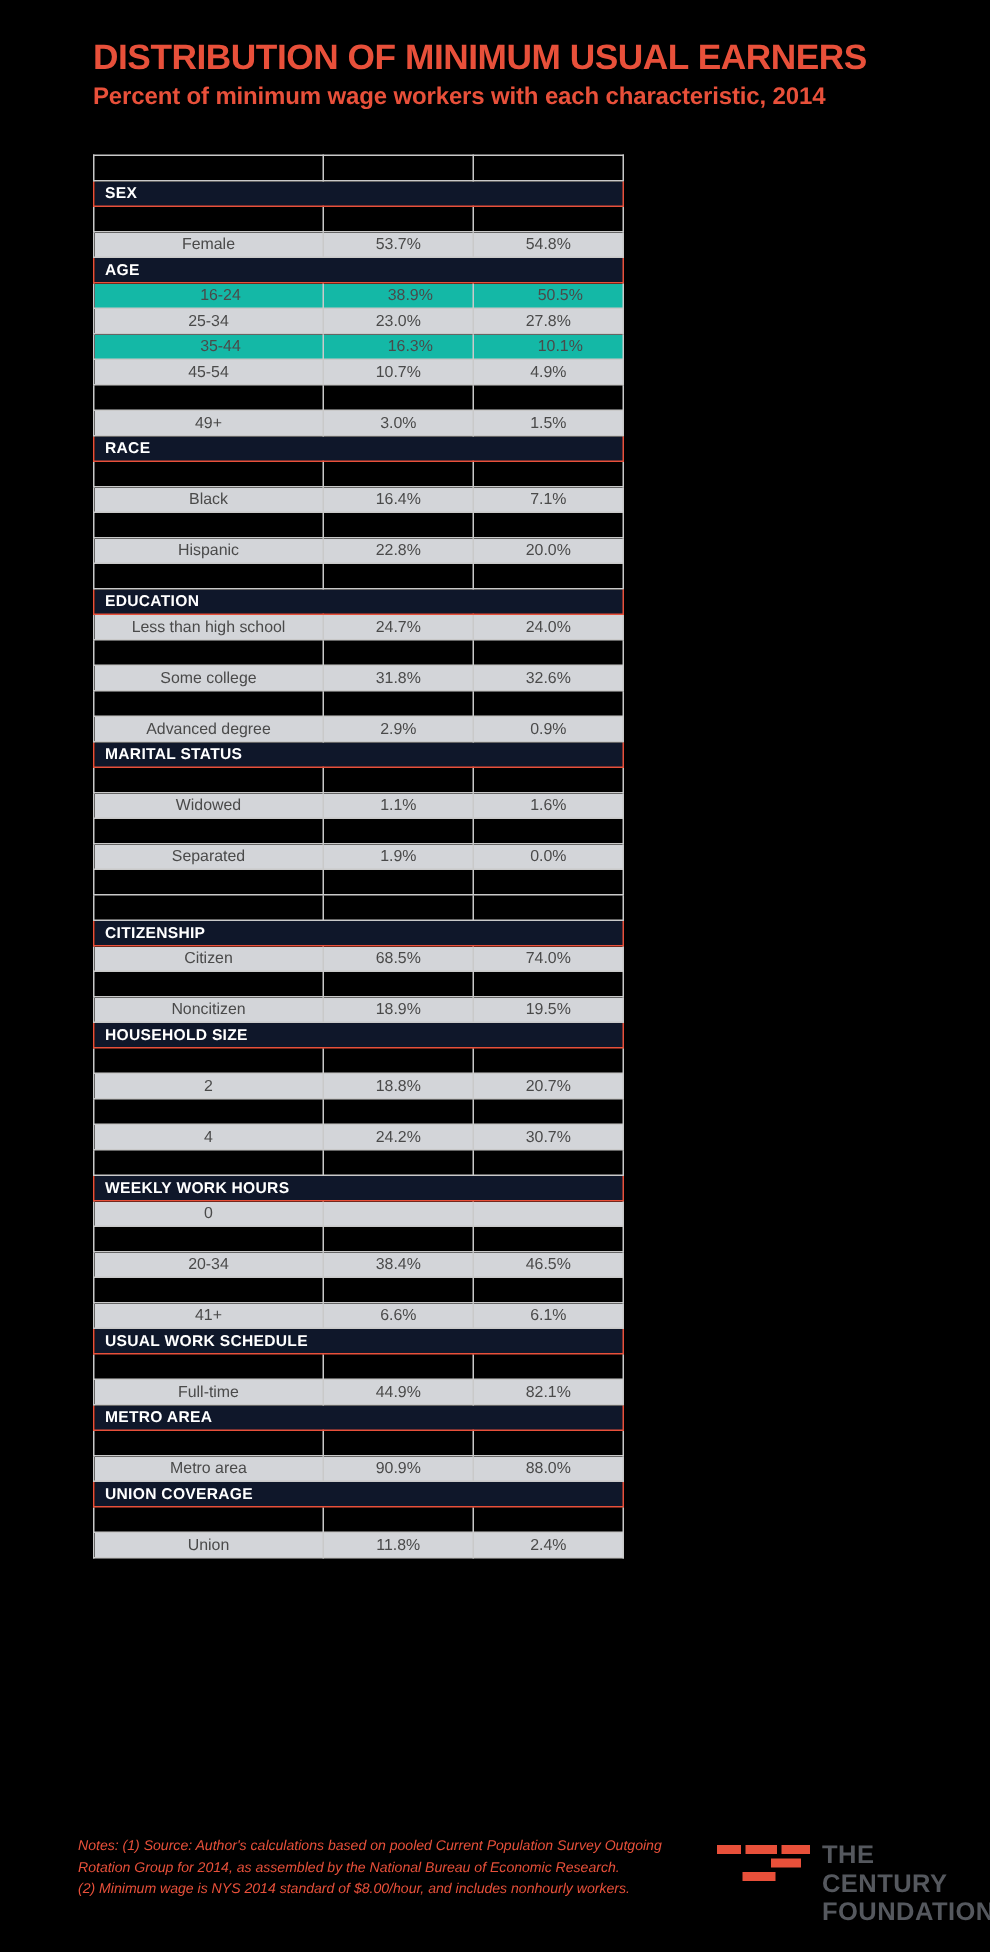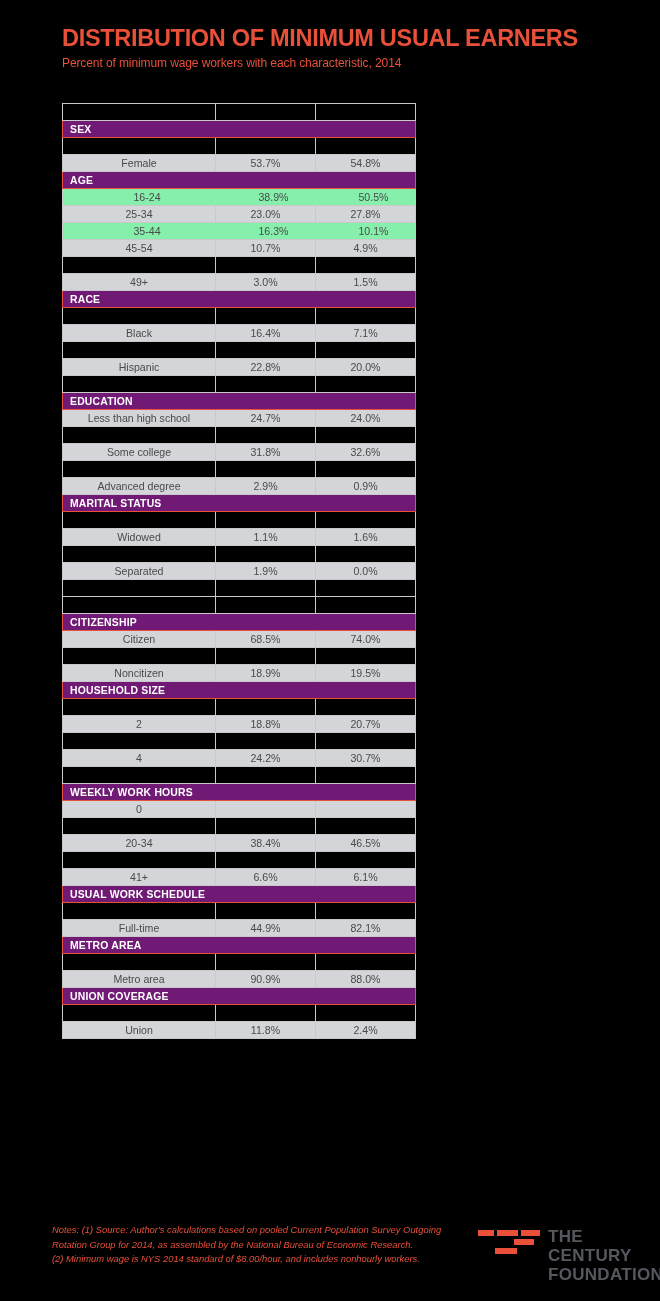--- a/index.html
+++ b/index.html
@@ -23,22 +23,22 @@
     color: #E8503A;
     font-size: 23.5px;
     font-weight: bold;
     letter-spacing: -0.3px;
     line-height: 1.05;
     margin: 0;
     white-space: nowrap;
   }
   .subtitle {
     color: #E8503A;
-    font-size: 12px;
-    font-weight: normal;
+    font-size: 16px;
+    font-weight: bold;
     letter-spacing: -0.1px;
     margin: 5px 0 0 0;
     white-space: nowrap;
   }
 
   
   .table-wrap {
     position: absolute;
     left: 62px;
     top: 103px;
@@ -64,28 +64,28 @@
   col.c-label { width: 153px; }
   col.c-v1    { width: 100px; }
   col.c-v2    { width: 100px; }
 
   
   tr.r-blank td {
     background: #000000;
     border-color: #c9c9c9;
   }
   tr.r-white td {
-    background: #86efac;
+    background: #14b8a6;
     padding-left: 16px;
   }
   tr.r-gray td {
     background: #d3d5d9;
   }
   tr.r-section td {
-    background: #701a75;
+    background: #0f172a;
     color: #ffffff;
     font-size: 10.4px;
     font-weight: bold;
     text-align: left;
     padding-left: 7px;
     letter-spacing: 0.2px;
     border-left-color: #E8503A;
     border-right-color: #E8503A;
     border-top-color: #E8503A;
     border-bottom-color: #E8503A;

